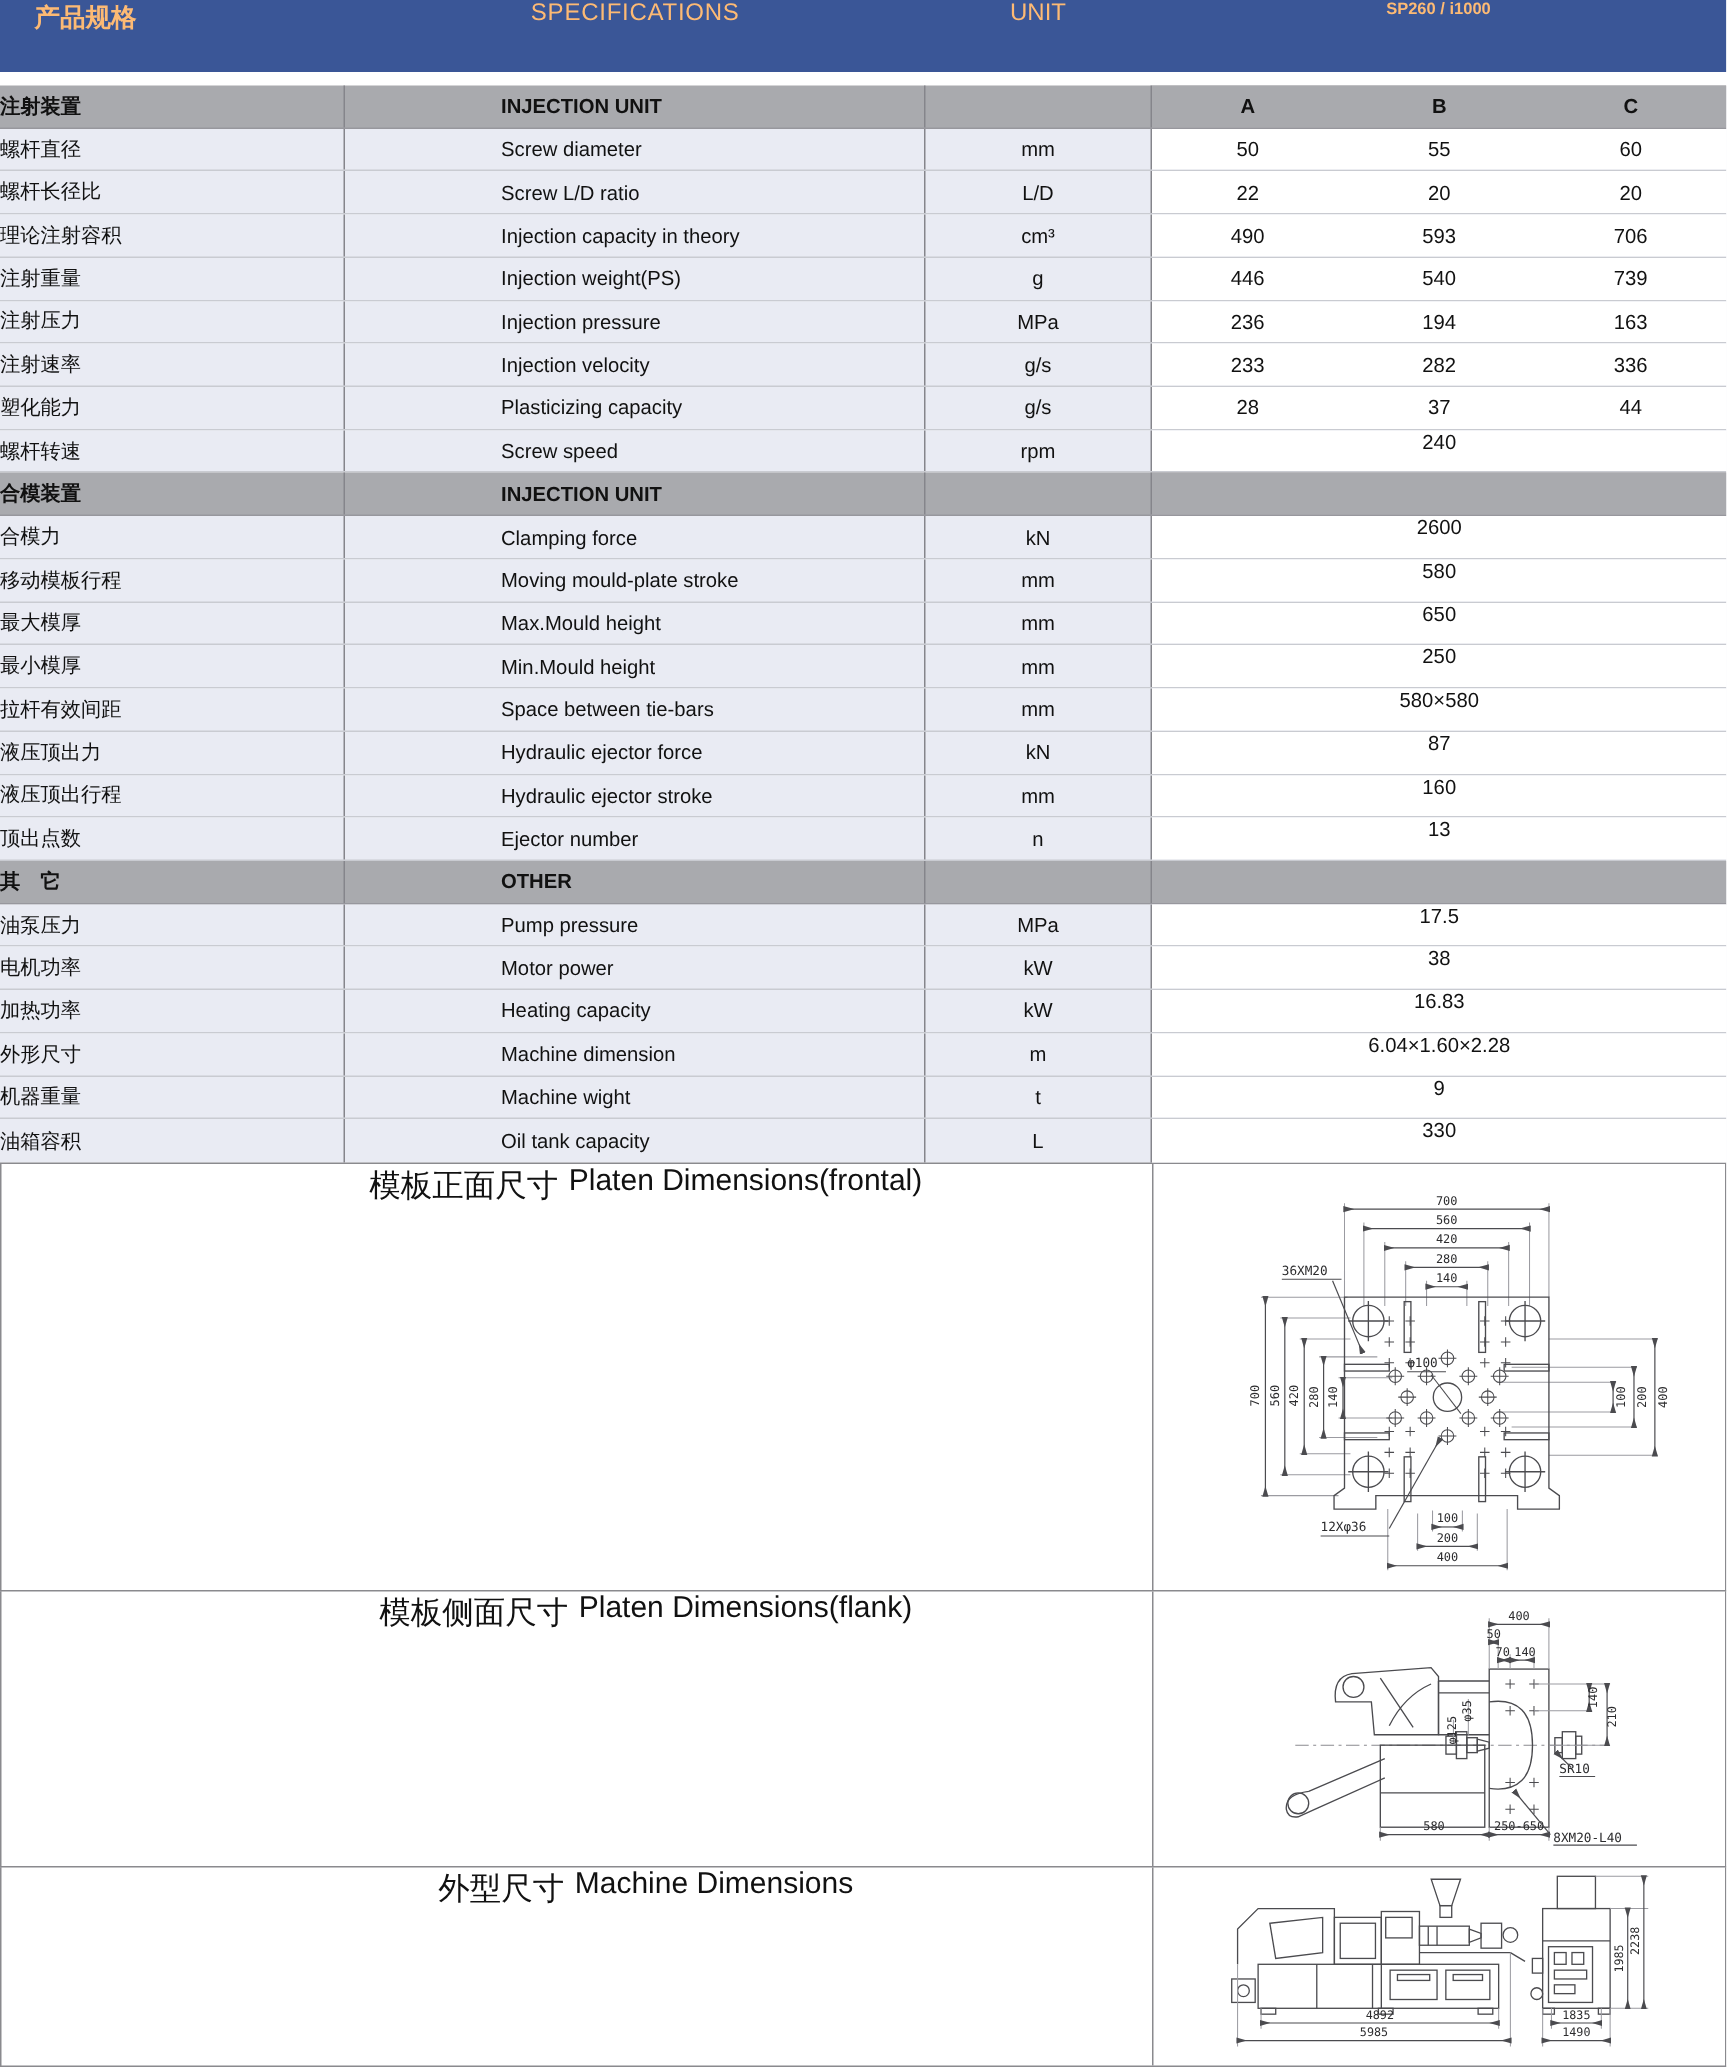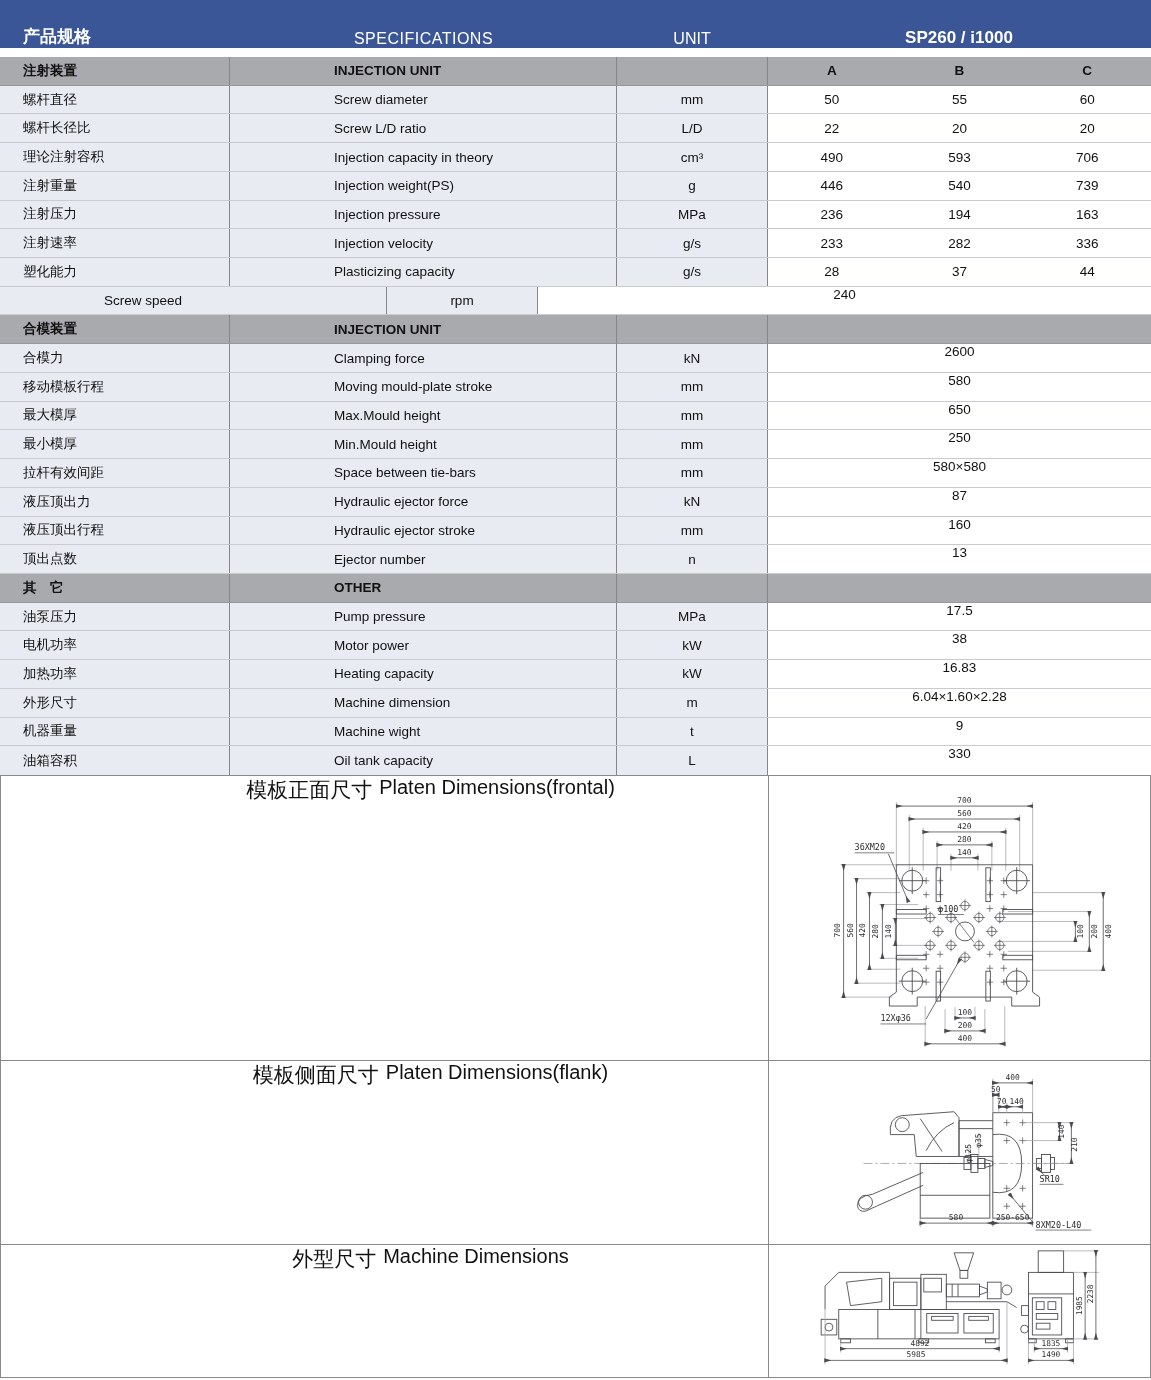--- a/index.html
+++ b/index.html
@@ -1,31 +1,31 @@
 <!DOCTYPE html>
 <html><head>
 <meta charset="utf-8">
 <style>
   html,body{margin:0;padding:0;background:#fff}
   body{font-family:"Liberation Sans","DejaVu Sans",sans-serif;color:#111}
   .page{width:1151px;height:1380px;position:relative;background:#fff;overflow:hidden}
 
   
-  .topbar{height:48px;background:#3a5697;color:#ffffff;display:flex;align-items:flex-end}
+  .topbar{height:48px;background:#3a5697;color:#fdba74;display:flex;align-items:flex-start}
   .topbar .t1{width:230px;padding-left:23px;box-sizing:border-box;font-weight:bold;font-size:17px}
   .topbar .t2{width:387px;text-align:center;font-size:16px;letter-spacing:.5px}
   .topbar .t3{width:150px;text-align:center;font-size:16px}
-  .topbar .t4{flex:1;text-align:center;font-weight:bold;font-size:17px}
+  .topbar .t4{flex:1;text-align:center;font-weight:bold;font-size:11px}
 
   
   .spec-table{margin-top:9px}
   .row{display:flex;height:28.72px;box-sizing:border-box;align-items:stretch;
        font-size:13.5px;border-bottom:1px solid #c9cbd1;background:#e9ebf3}
   .row:last-child{border-bottom:none}
-  .c1{width:230px;padding-left:23px;box-sizing:border-box;border-right:1px solid #85858b;
+  .c1{width:230px;box-sizing:border-box;border-right:1px solid #85858b;
       display:flex;align-items:center}
   .c2{width:387px;padding-left:104px;box-sizing:border-box;border-right:1px solid #85858b;
       display:flex;align-items:center}
   .c3{width:150px;border-right:1px solid #85858b;display:flex;align-items:center;justify-content:center}
   .c4{flex:1;display:flex;background:#fff}
   .c4 .v{width:33.333%;display:flex;align-items:center;justify-content:center}
   .c4.span{align-items:flex-start;justify-content:center}
   .sec{background:#a9aaae;border-bottom:1px solid #97979d}
   .sec .c1,.sec .c2{font-weight:bold}
   .sec .c4{background:#a9aaae}
@@ -141,20 +141,21 @@
       <div class="c1">塑化能力</div>
       <div class="c2">Plasticizing capacity</div>
       <div class="c3">g/s</div>
       <div class="c4">
         <div class="v">28</div>
         <div class="v">37</div>
         <div class="v">44</div>
       </div>
     </div>
     <div class="row">
+      <div class="c1">螺杆转速</div>
       <div class="c2">Screw speed</div>
       <div class="c3">rpm</div>
       <div class="c4 span">
         <div>240</div>
       </div>
     </div>
 
     <div class="row sec">
       <div class="c1">合模装置</div>
       <div class="c2">INJECTION UNIT</div>

